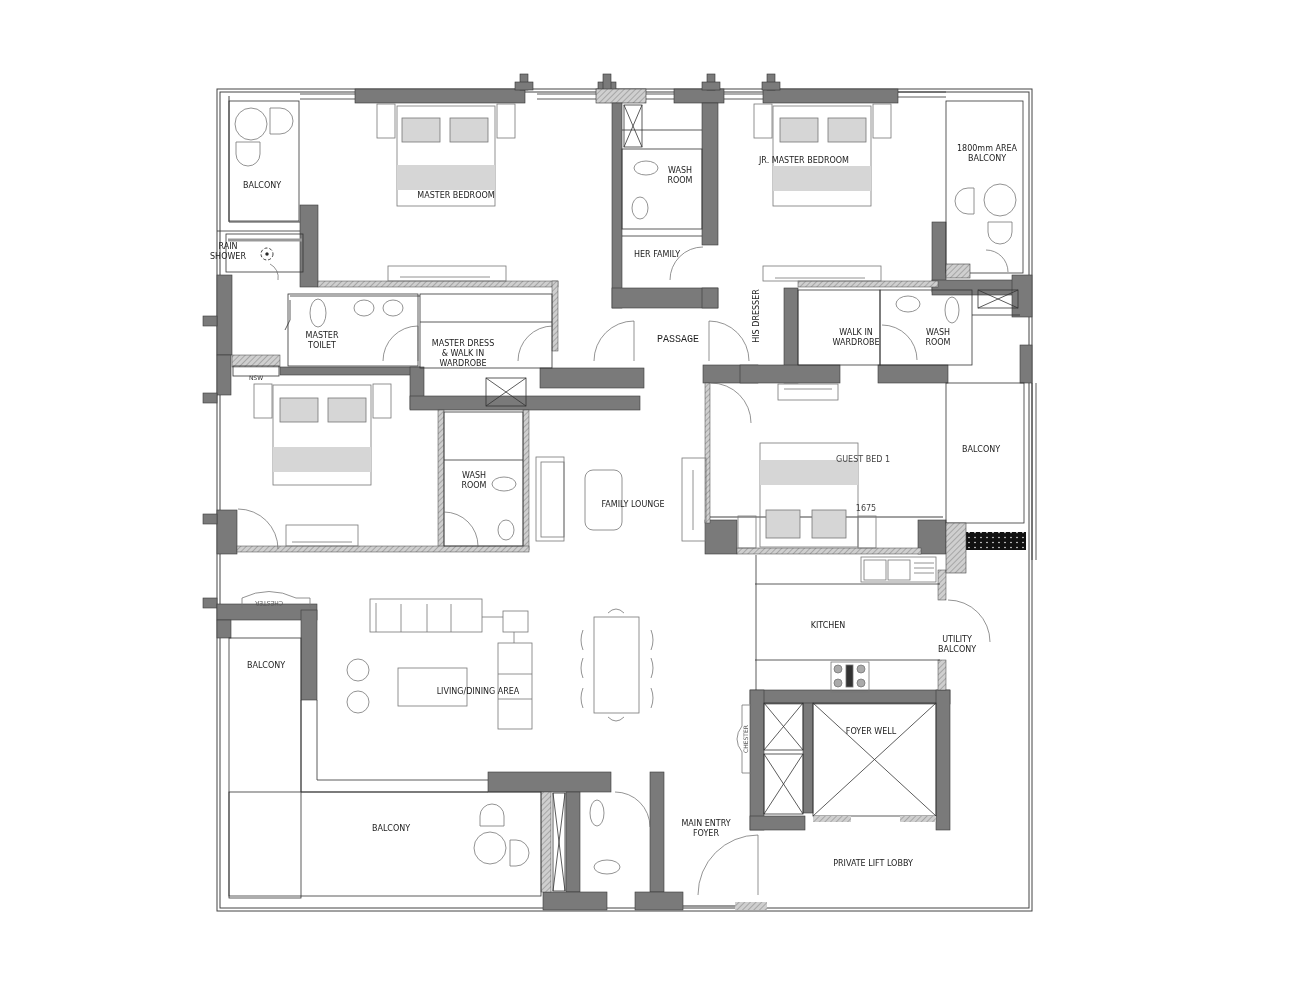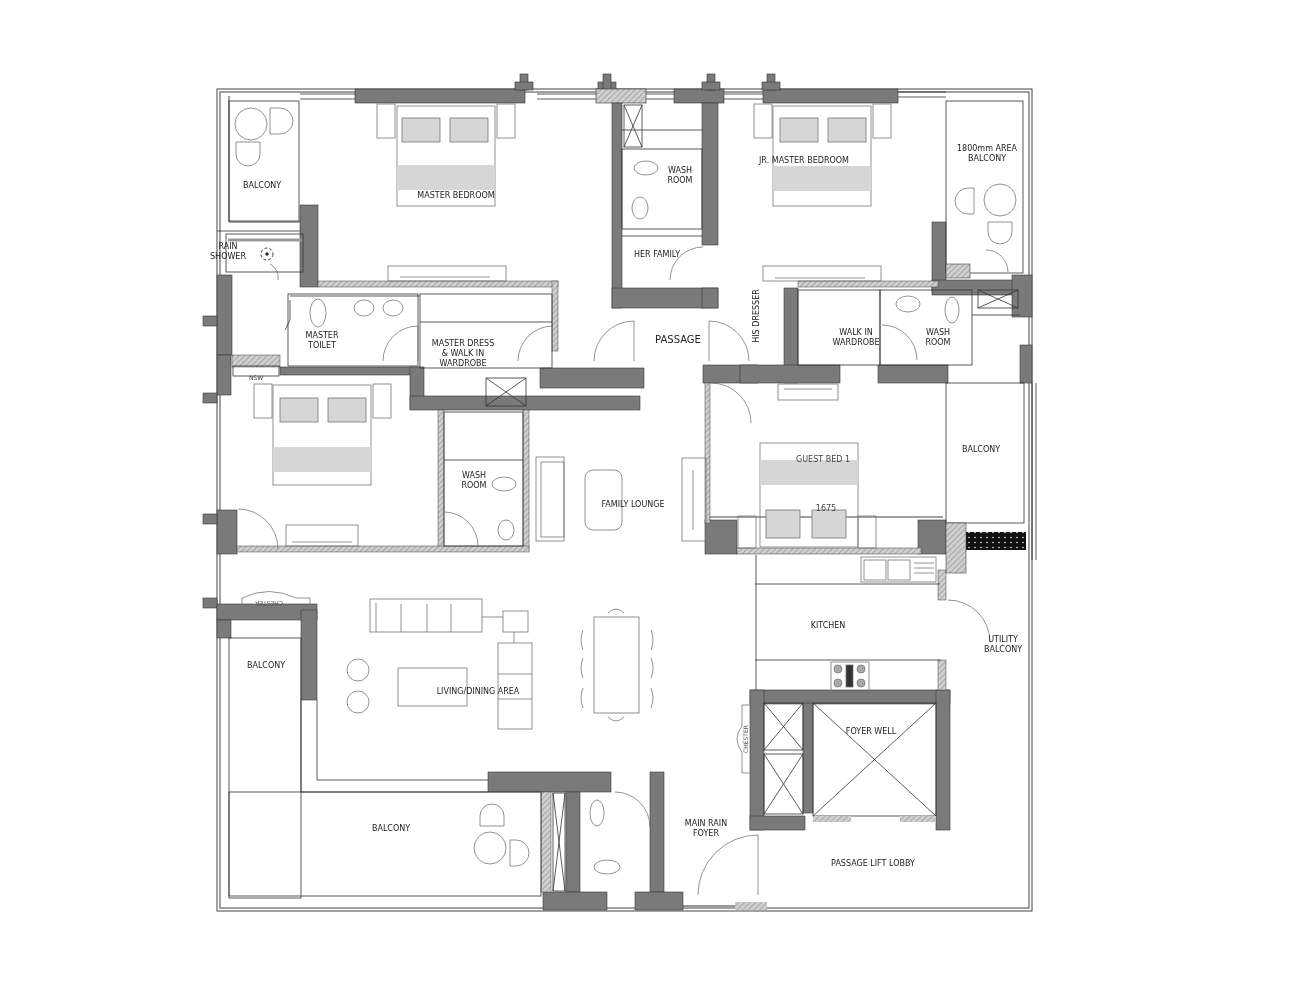--- a/index.html
+++ b/index.html
@@ -1,23 +1,23 @@
 <!DOCTYPE html>
 <html><head>
 <meta charset="utf-8">
 <style>
   html, body { margin:0; padding:0; background:#ffffff; }
   body { width:1300px; height:1000px; position:relative; overflow:hidden; font-family:"Liberation Sans", sans-serif; }
   #plan { position:absolute; left:0; top:0; width:1300px; height:1000px; }
   .lbl { position:absolute; font-family:"DejaVu Sans", sans-serif; font-size:8px; color:#222; text-align:center; line-height:10px; white-space:pre-line; transform:translate(-50%,-50%); letter-spacing:0; }
-  .lbl.big { font-size:10px; }
+  .lbl.big { font-size:10px;font-family:Liberation Mono, monospace; }
   .lbl.vert { transform:translate(-50%,-50%) rotate(-90deg); }
   .lbl.flip { transform:translate(-50%,-50%) rotate(180deg); font-size:6px; color:#555; }
   .lbl.vert-small { transform:translate(-50%,-50%) rotate(-90deg); font-size:6px; color:#555; }
-  .lbl.partial { color:#444; }
+  .lbl.partial { color:#444;margin-left:40px; }
   .lbl.nsw { font-size:6px; color:#333; }
 </style>
 </head>
 <body>
 
 <svg id="plan" viewBox="0 0 1300 1000" xmlns="http://www.w3.org/2000/svg">
   <defs>
     <pattern id="hatch" width="4" height="4" patternUnits="userSpaceOnUse" patternTransform="rotate(45)">
       <rect width="4" height="4" fill="#cfcfcf"></rect>
       <line x1="0" y1="0" x2="0" y2="4" stroke="#8a8a8a" stroke-width="1.2"></line>
@@ -346,27 +346,27 @@
   <div class="lbl" style="left:856px;top:338px">WALK IN
 WARDROBE</div>
   <div class="lbl" style="left:938px;top:338px">WASH
 ROOM</div>
   <div class="lbl" style="left:474px;top:481px">WASH
 ROOM</div>
   <div class="lbl" style="left:633px;top:505px">FAMILY LOUNGE</div>
   <div class="lbl partial" style="left:823px;top:460px">GUEST BED 1</div>
   <div class="lbl" style="left:981px;top:450px">BALCONY</div>
   <div class="lbl" style="left:828px;top:626px">KITCHEN</div>
-  <div class="lbl" style="left:1003px;top:645px">UTILITY
+  <div class="lbl" style="left:957px;top:645px">UTILITY
 BALCONY</div>
   <div class="lbl" style="left:266px;top:666px">BALCONY</div>
   <div class="lbl" style="left:478px;top:692px">LIVING/DINING AREA</div>
   <div class="lbl" style="left:871px;top:732px">FOYER WELL</div>
   <div class="lbl" style="left:391px;top:829px">BALCONY</div>
-  <div class="lbl" style="left:706px;top:829px">MAIN RAIN
+  <div class="lbl" style="left:706px;top:829px">MAIN ENTRY
 FOYER</div>
-  <div class="lbl" style="left:873px;top:864px">PASSAGE LIFT LOBBY</div>
+  <div class="lbl" style="left:873px;top:864px">PRIVATE LIFT LOBBY</div>
 
   <div class="lbl flip" style="left:269px;top:603px">CHESTER</div>
   <div class="lbl vert-small" style="left:746px;top:739px">CHESTER</div>
   <div class="lbl nsw" style="left:256px;top:378px">NSW</div>
   <div class="lbl partial" style="left:826px;top:509px">1675</div>
 </div>
 
 </body></html>

